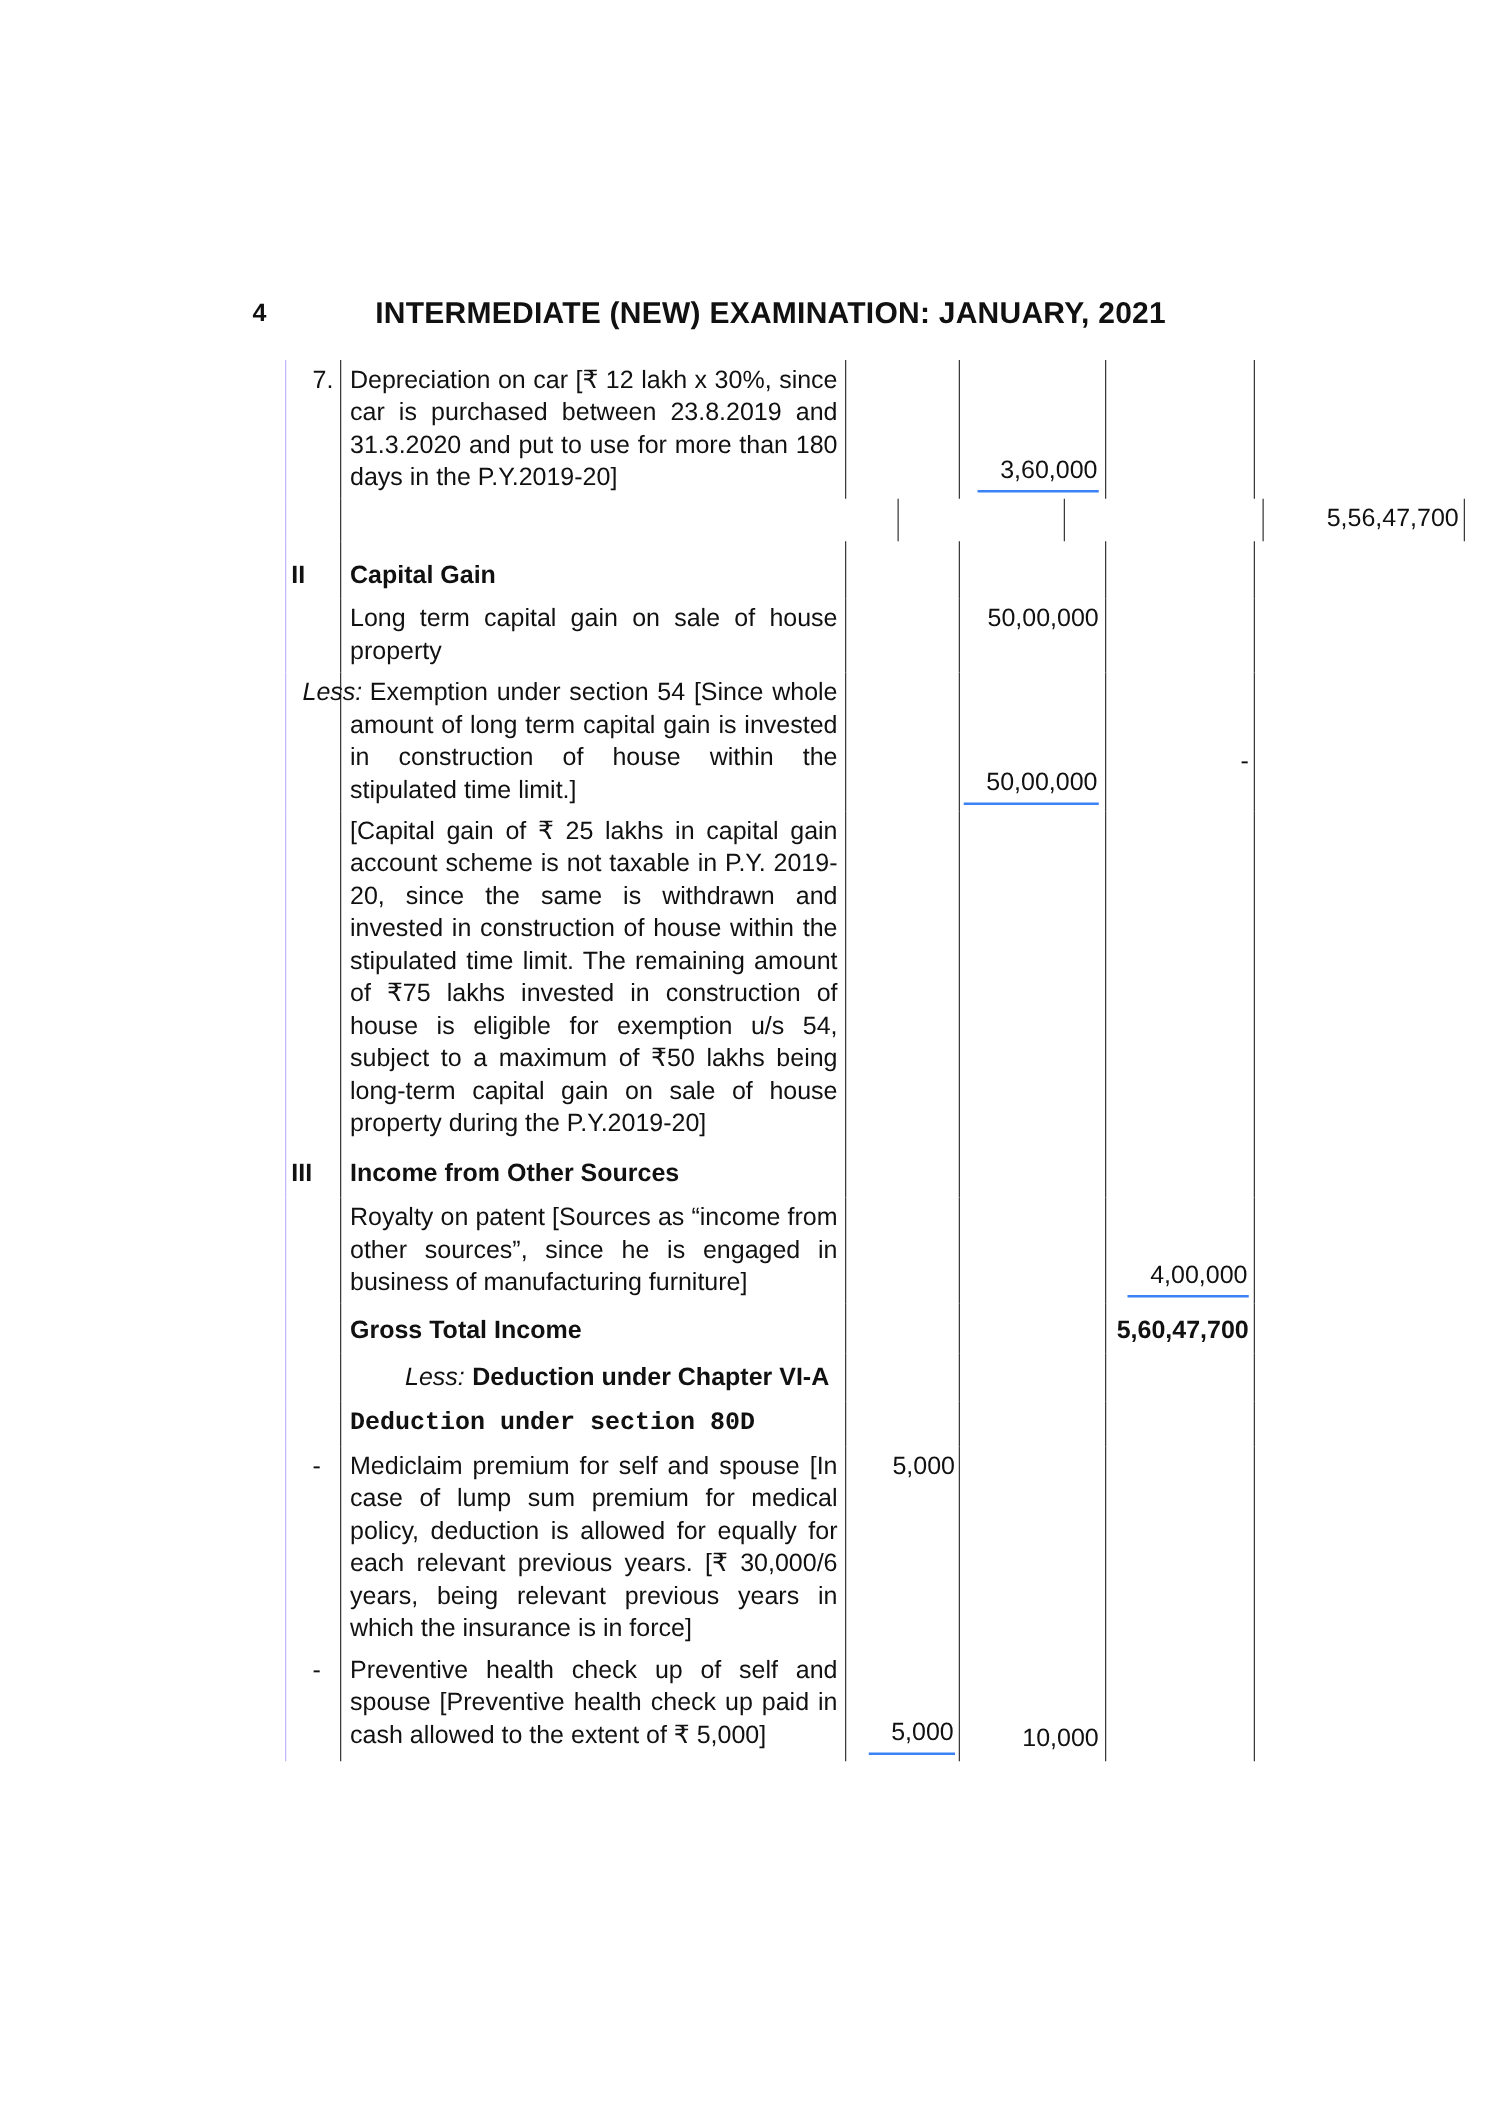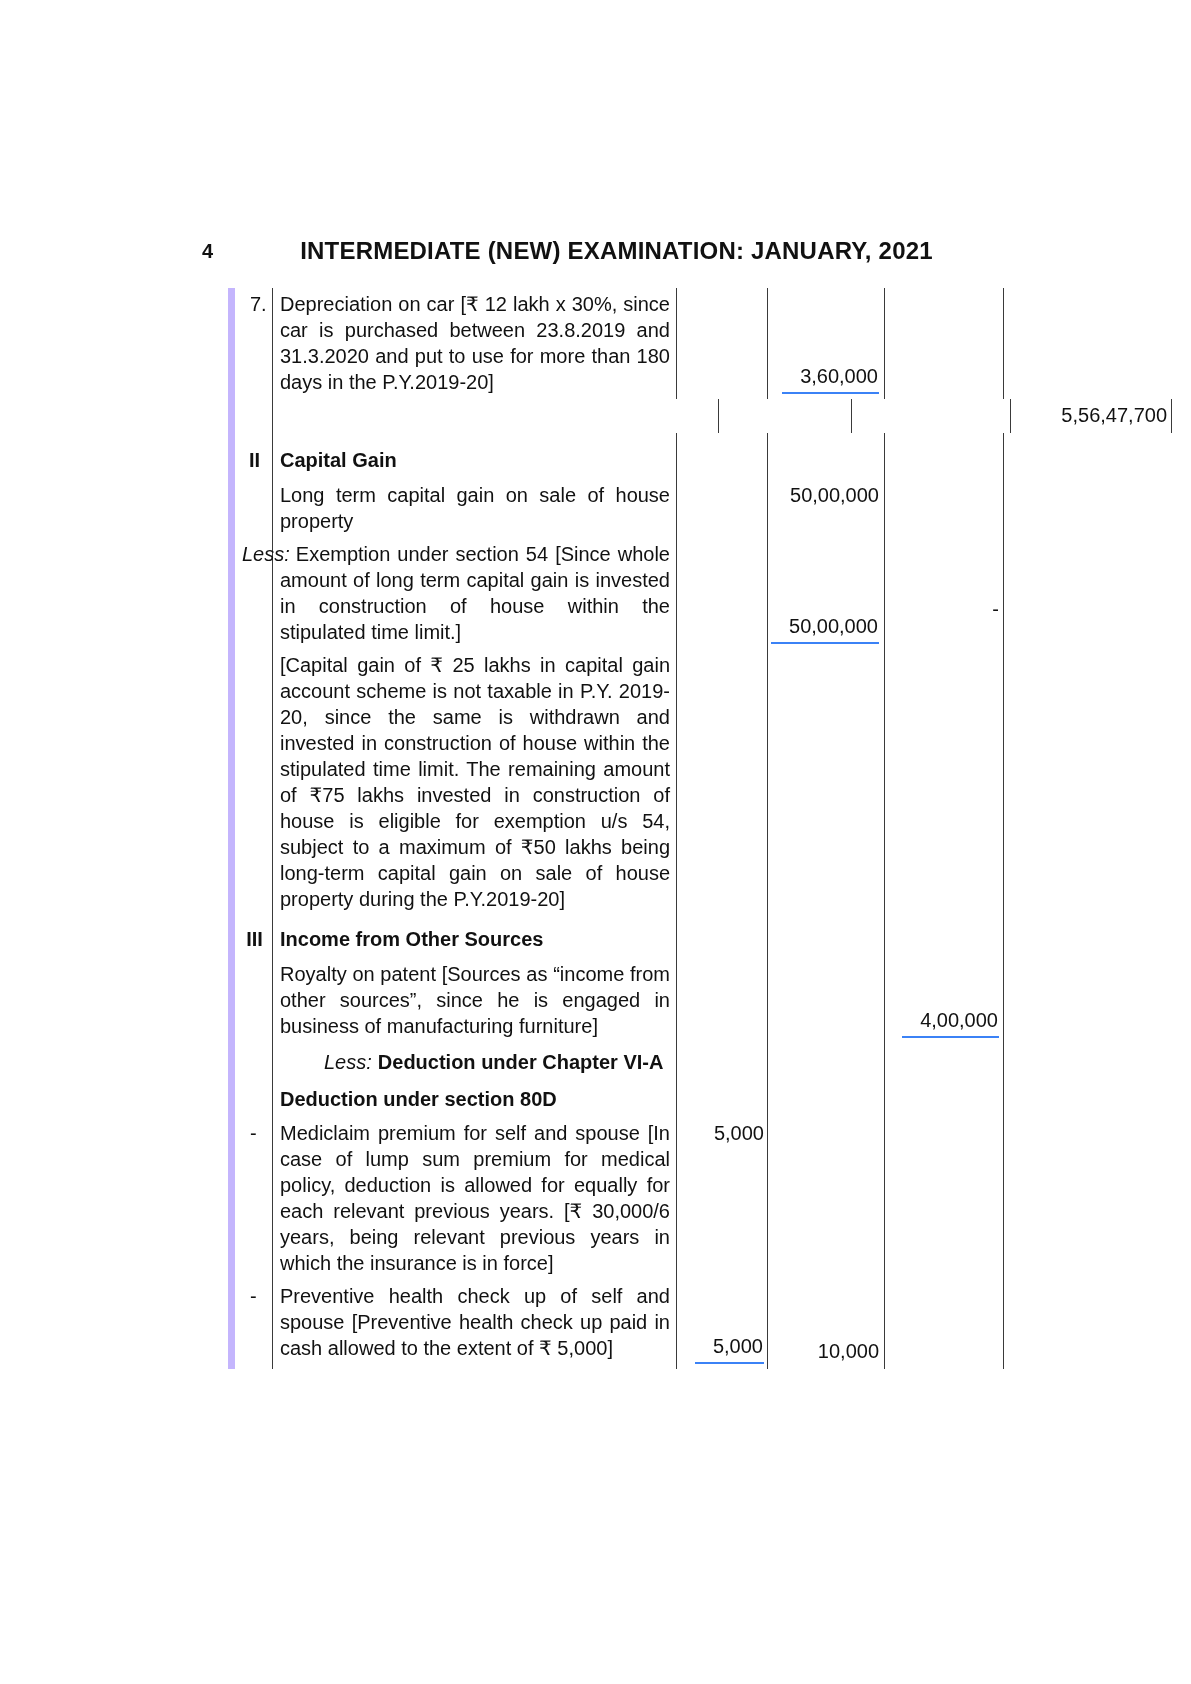--- a/index.html
+++ b/index.html
@@ -7,21 +7,21 @@
     width:1191px;height:1684px;position:relative;overflow:hidden;
     font-family:"Liberation Sans","DejaVu Sans",sans-serif;
     color:#111;font-size:20px;line-height:26px;
   }
   .header{position:absolute;top:238px;left:0;width:1191px;height:30px;}
   .pageno{position:absolute;left:202px;top:0;font-weight:bold;font-size:20px;}
   .htitle{position:absolute;left:228px;width:777px;top:0;text-align:center;font-weight:bold;font-size:24px;letter-spacing:.2px;}
   .sheet{position:absolute;left:228px;top:288px;width:777px;}
   .row{display:grid;grid-template-columns:45px 404px 91px 117px 119px;}
   .c{border-right:1px solid #3a3a3a;box-sizing:border-box;min-height:100%;}
-  .c.first{border-left:7px solid #c4b5fd;text-align:center;}
+  .c.first{border-left:1px solid #c4b5fd;}
   .sno{padding:3px 2px 0 4px;font-weight:bold;}
   .desc{padding:3px 6px 4px 7px;text-align:justify;}
   .desc p{margin:0;padding:0;}
   .amt{display:flex;flex-direction:column;align-items:flex-end;}
   .a1{padding:3px 3px 5px 2px;}
   .a2{padding:3px 5px 5px 2px;}
   .a3{padding:3px 4px 5px 2px;}
   .top{justify-content:flex-start;}
   .bot{justify-content:flex-end;}
   .uln{border-bottom:2px solid #3b82f6;padding:0 1px 3px 18px;}
@@ -33,21 +33,21 @@
   .numbox{display:inline-block;width:30px;text-indent:0;}
   .ind65{margin-left:65px;}
   .prefix{margin-right:6px;}
   .dash-off{margin-bottom:22px;}
   
   .r2{min-height:34px;gap:42px;}
   .r3 .sno,.r3 .desc{padding-top:14px;padding-bottom:6px;}
   .r7 .sno,.r7 .desc{padding-top:10px;padding-bottom:6px;}
   .r9 .desc,.r9 .a3{padding-top:8px;padding-bottom:6px;}
   .r10 .desc{padding-top:6px;padding-bottom:6px;margin-left:44px;}
-  .r11 .desc{padding-top:5px;padding-bottom:5px;}
+  .r11 .desc{padding-top:5px;padding-bottom:5px;font-family:Liberation Mono, monospace;}
   .r13 .desc{padding-bottom:8px;}
 </style>
 </head>
 <body>
 
 <div class="header">
   <span class="pageno">4</span>
   <span class="htitle">INTERMEDIATE (NEW) EXAMINATION: JANUARY, 2021</span>
 </div>
 
@@ -136,20 +136,31 @@
     <div class="c desc">
         <p>Royalty on patent [Sources as “income from other sources”, since he is engaged in business of manufacturing furniture]</p>
       </div>
     <div class="c amt a1"></div>
     <div class="c amt a2"></div>
     <div class="c amt a3 bot">
         <span class="uln">4,00,000</span>
       </div>
   </div>
 
+  <div class="row r9">
+    <div class="c first sno"></div>
+    <div class="c desc">
+        <p class="bold">Gross Total Income</p>
+      </div>
+    <div class="c amt a1"></div>
+    <div class="c amt a2"></div>
+    <div class="c amt a3 top bold">
+        <span>5,60,47,700</span>
+      </div>
+  </div>
 
   <div class="row r10">
     <div class="c first sno"></div>
     <div class="c desc">
         <p><span class="it prefix">Less:</span><span class="bold">Deduction under Chapter VI-A</span></p>
       </div>
     <div class="c amt a1"></div>
     <div class="c amt a2"></div>
     <div class="c amt a3"></div>
   </div>

